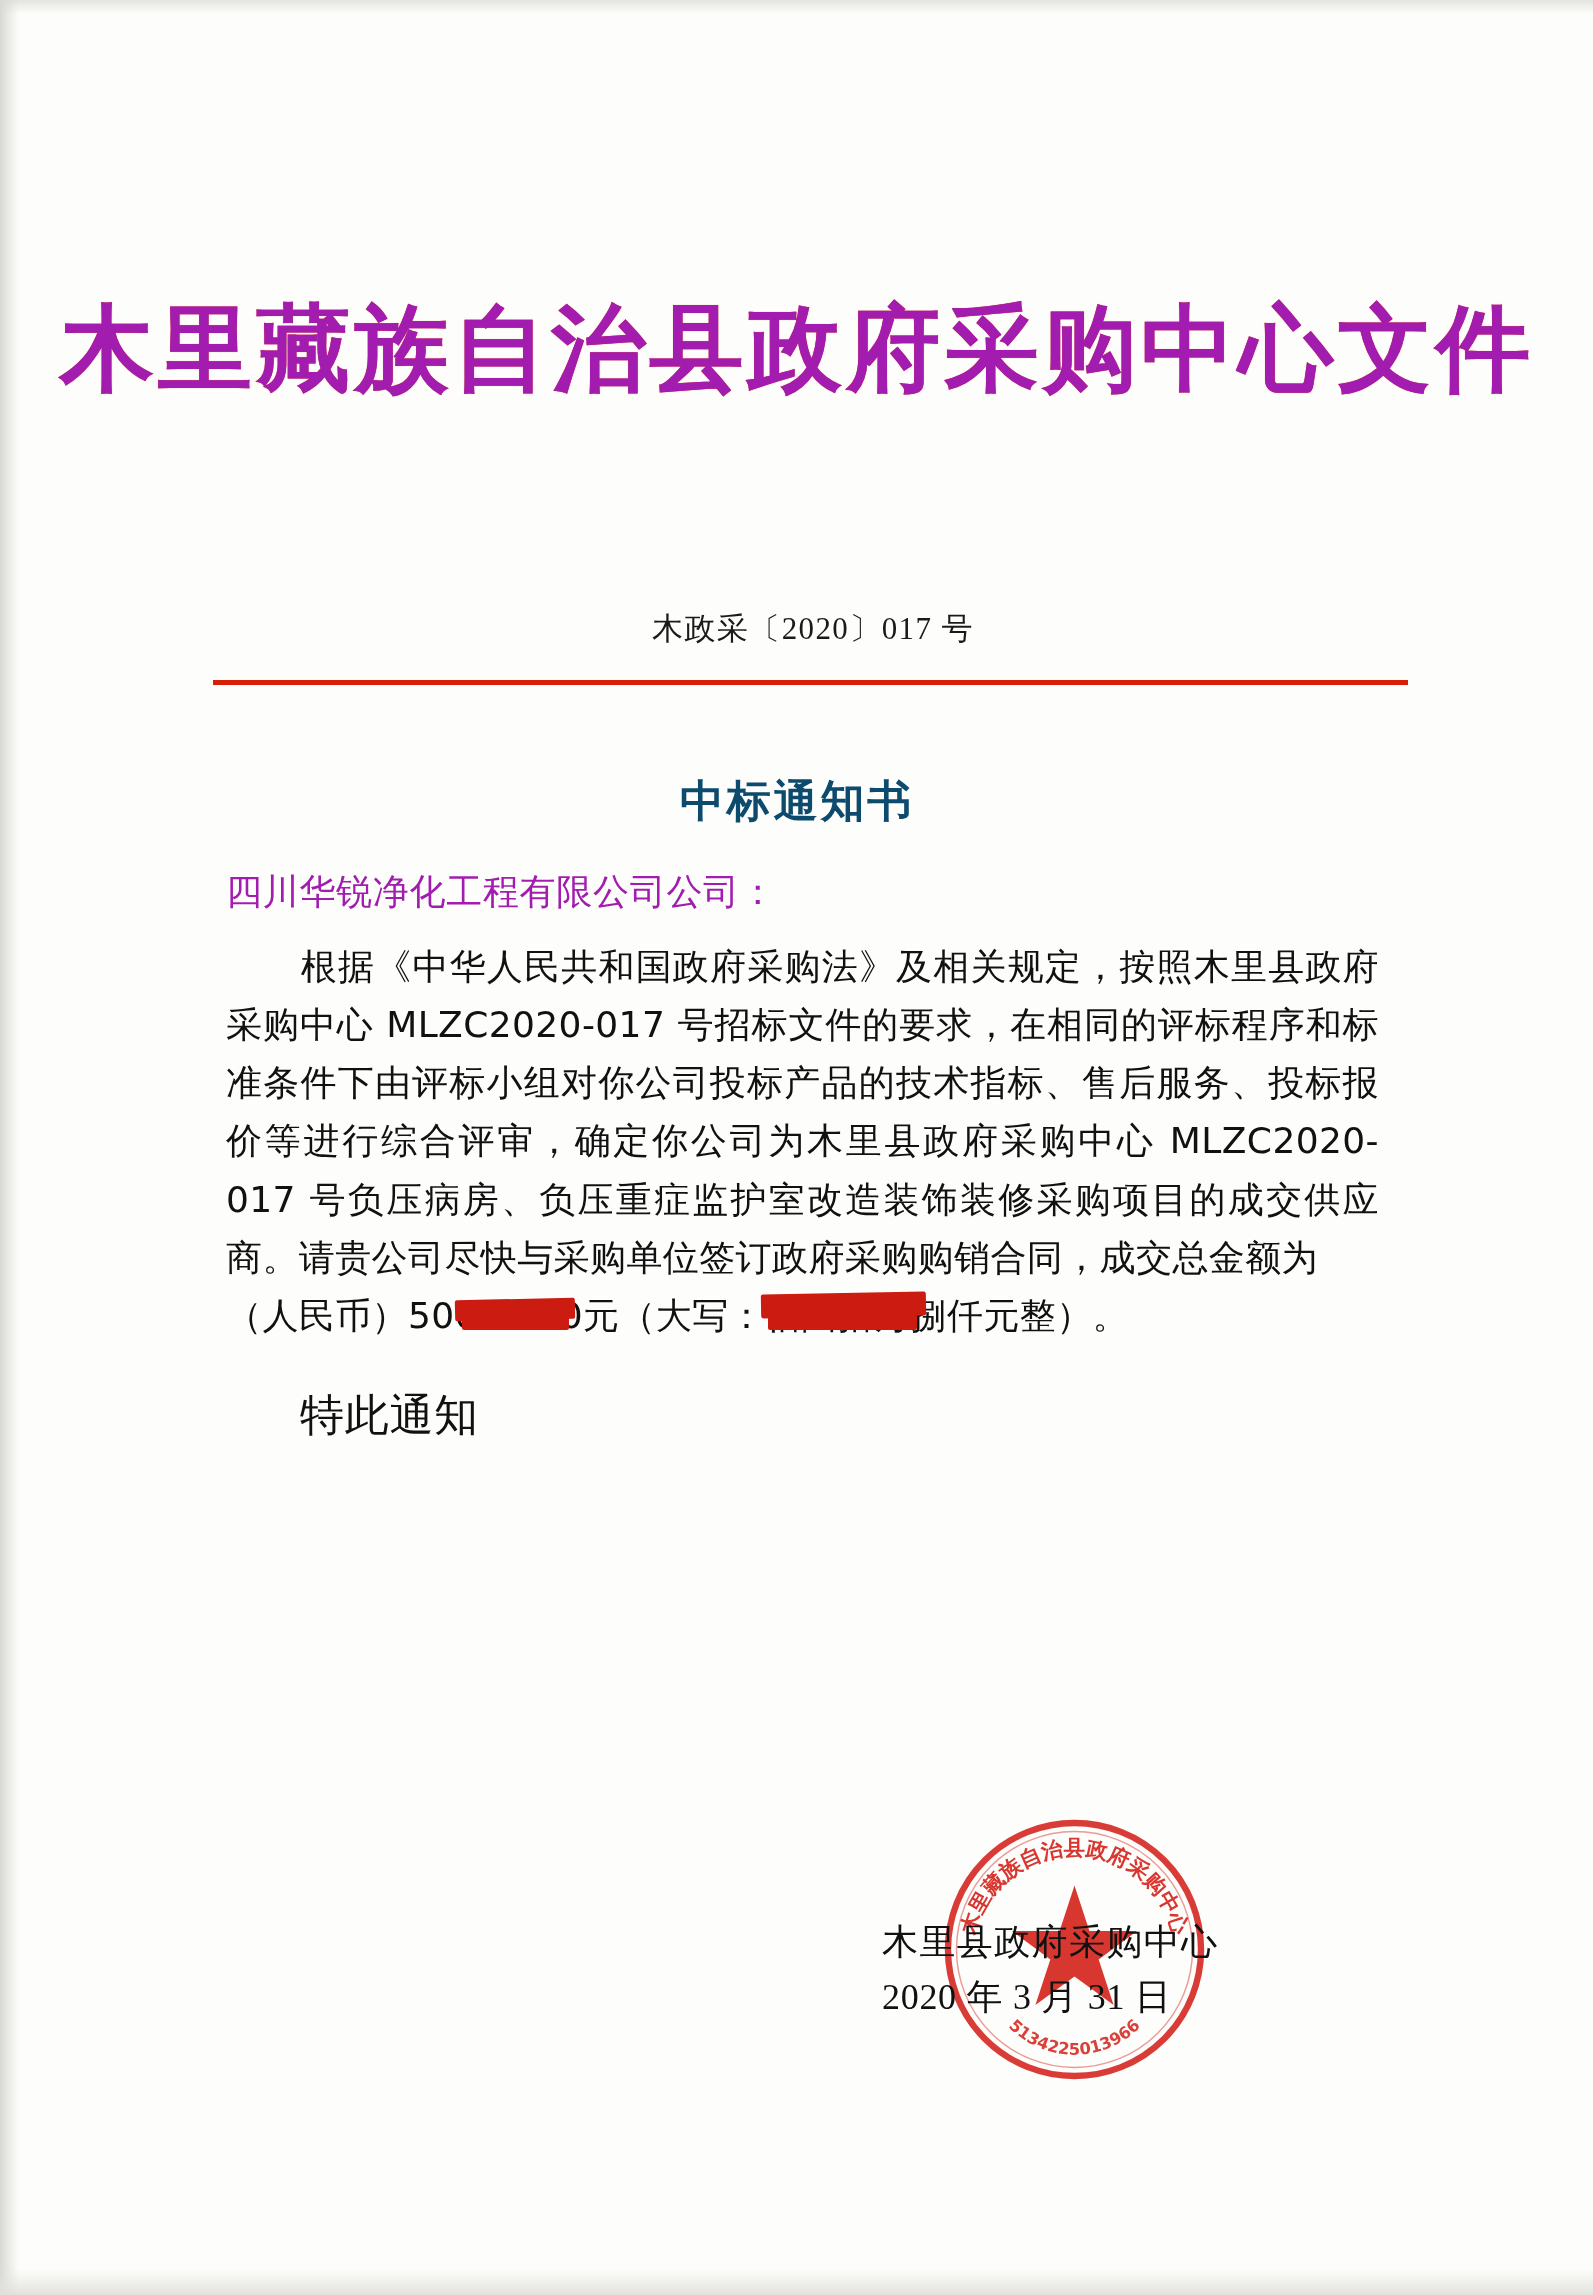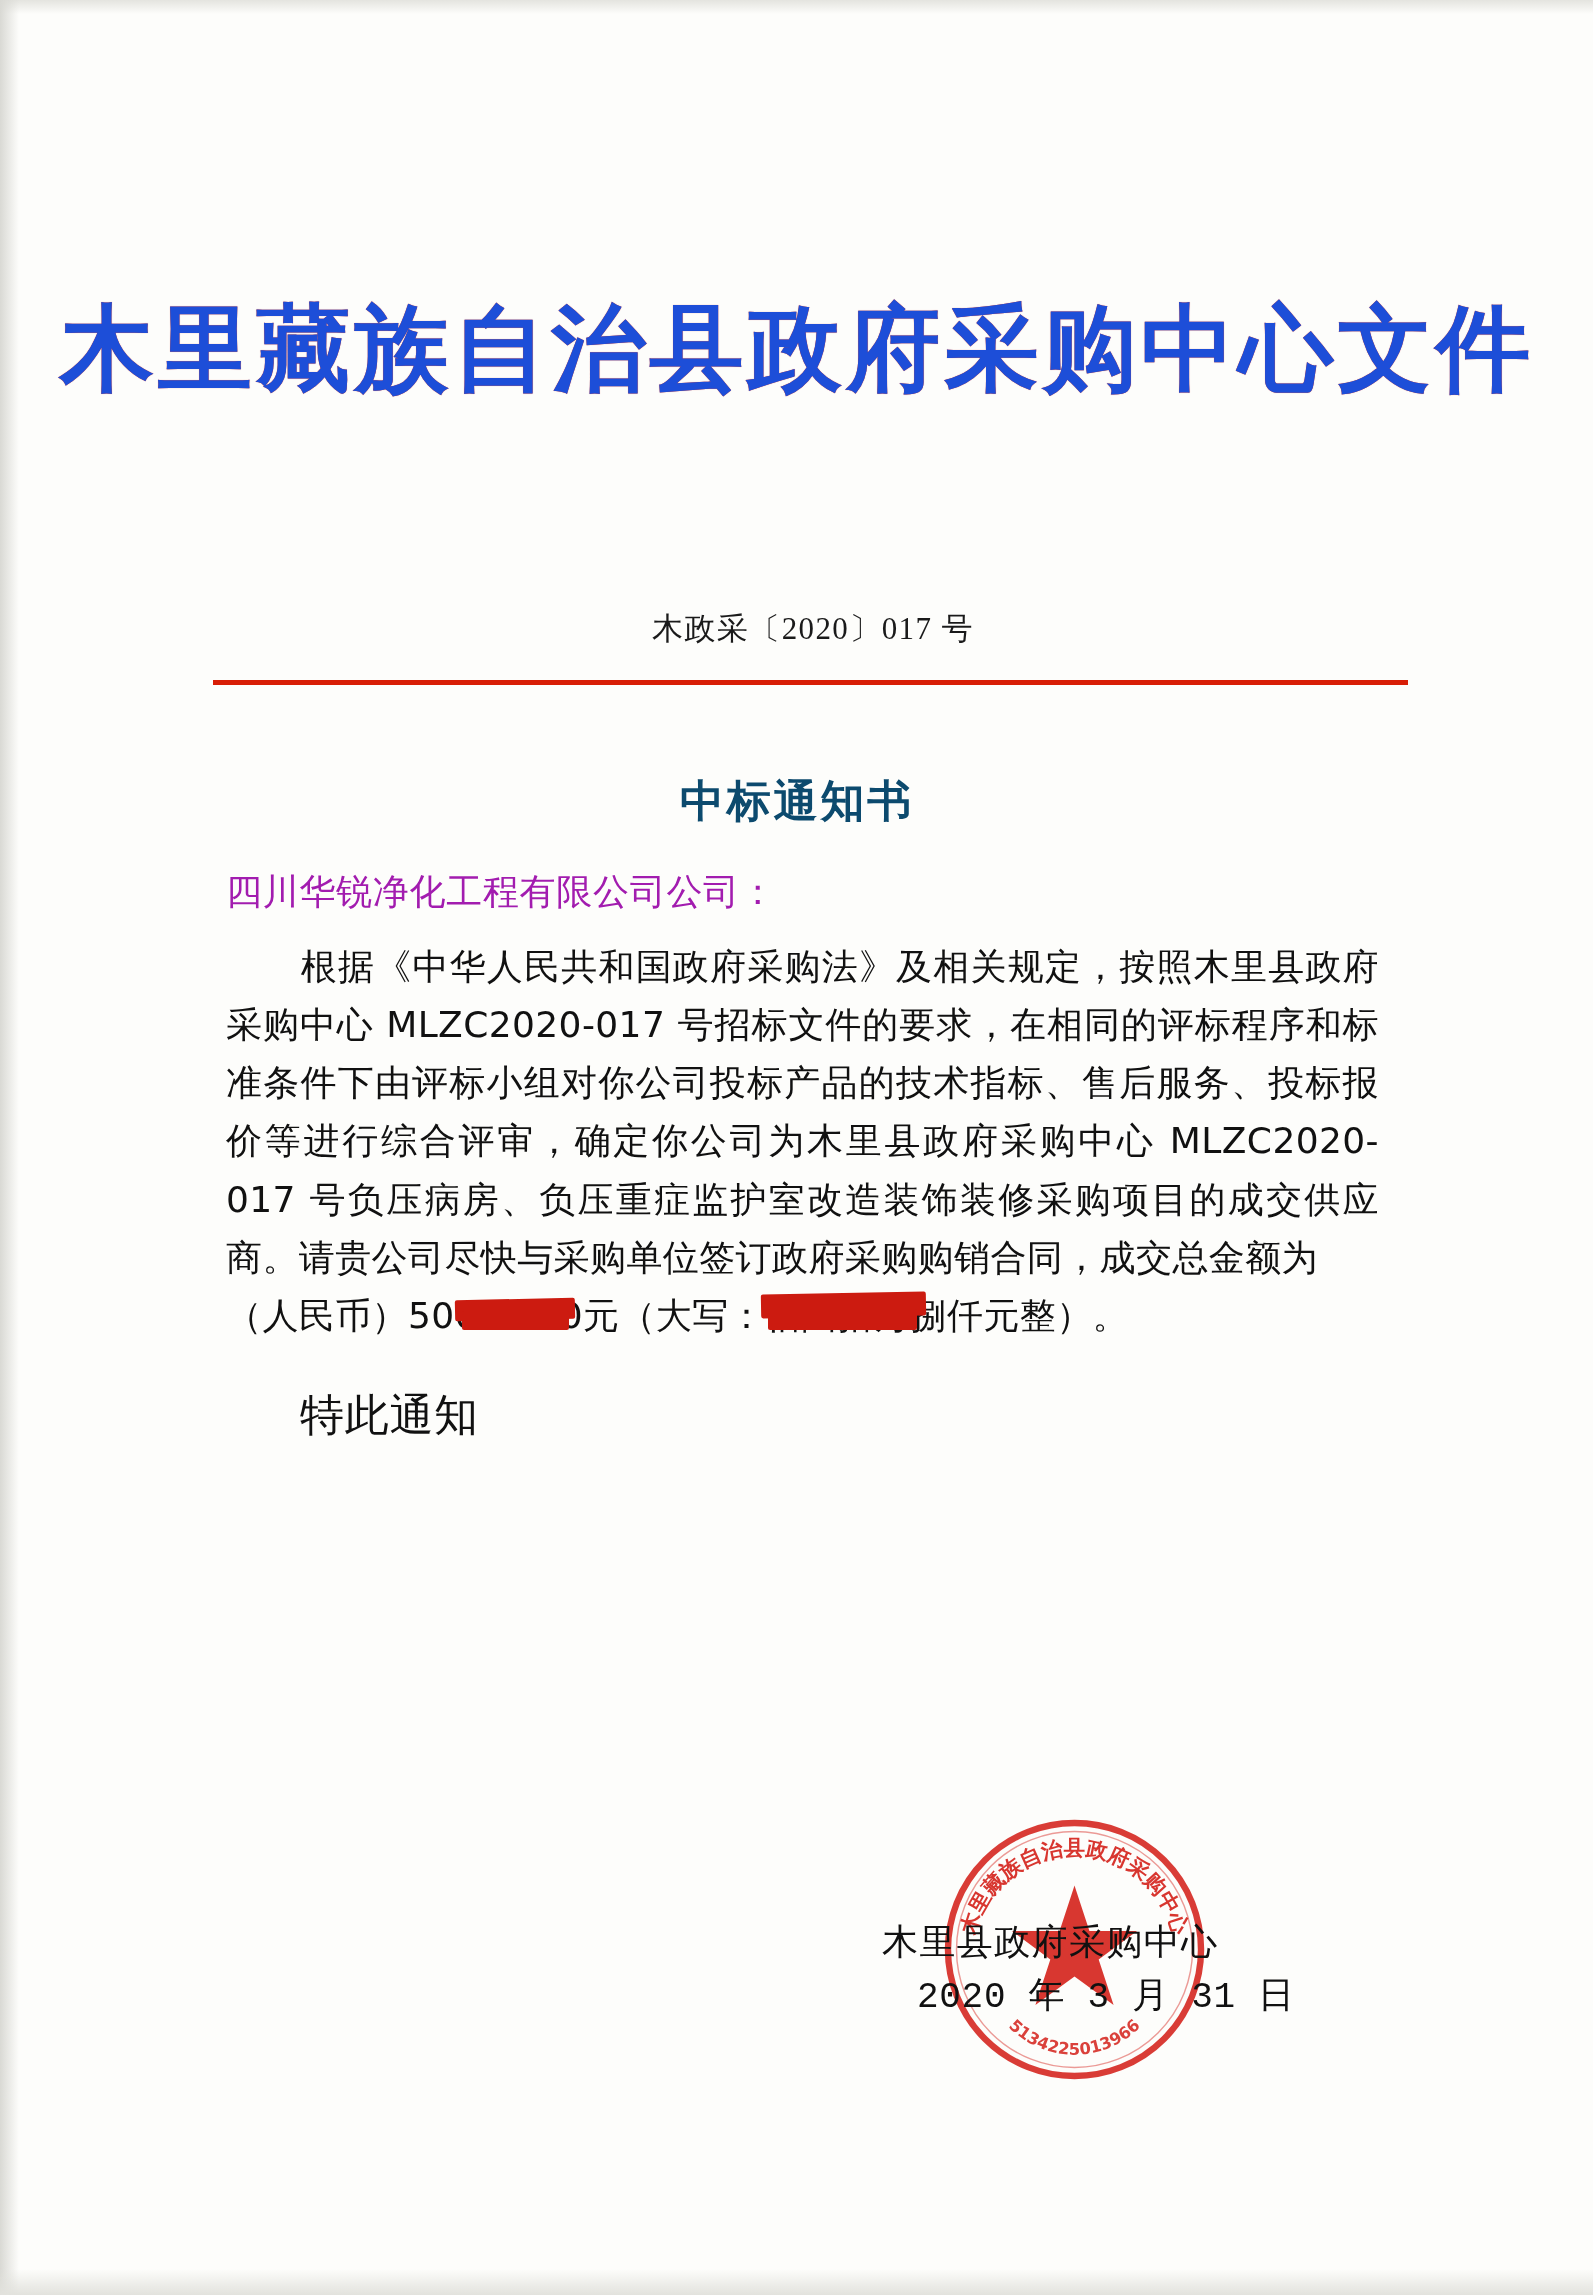--- a/index.html
+++ b/index.html
@@ -47,21 +47,21 @@
     background: linear-gradient(to top, #e2e2dd, rgba(253,253,251,0));
     pointer-events: none;
   }
 
   .masthead {
     position: absolute;
     top: 297px;
     left: 0;
     width: 1594px;
     text-align: center;
-    color: #1d4ed8;
+    color: #a21caf;
     font-family: "DejaVu Serif", "Liberation Serif", serif;
     font-weight: bold;
     font-size: 94px;
     letter-spacing: 4.3px;
     line-height: 1.1;
     white-space: nowrap;
     text-shadow: 0 0 0.7px #d81e06;
   }
 
   .docnum {
@@ -176,21 +176,21 @@
   .signature {
     position: absolute;
     top: 1914px;
     left: 882px;
     font-size: 36px;
     line-height: 1.55;
     color: #111;
     letter-spacing: 1.4px;
     font-family: "DejaVu Sans", "Liberation Sans", sans-serif;
   }
-  .signature .date { font-family: Liberation Mono, monospace; letter-spacing: 0.7px; margin-left: 35px; }
+  .signature .date { font-family: Liberation Serif, serif; letter-spacing: 0.7px; }
 
   
   .seal {
     position: absolute;
     top: 1818px;
     left: 943px;
     width: 263px;
     height: 263px;
     pointer-events: none;
   }

